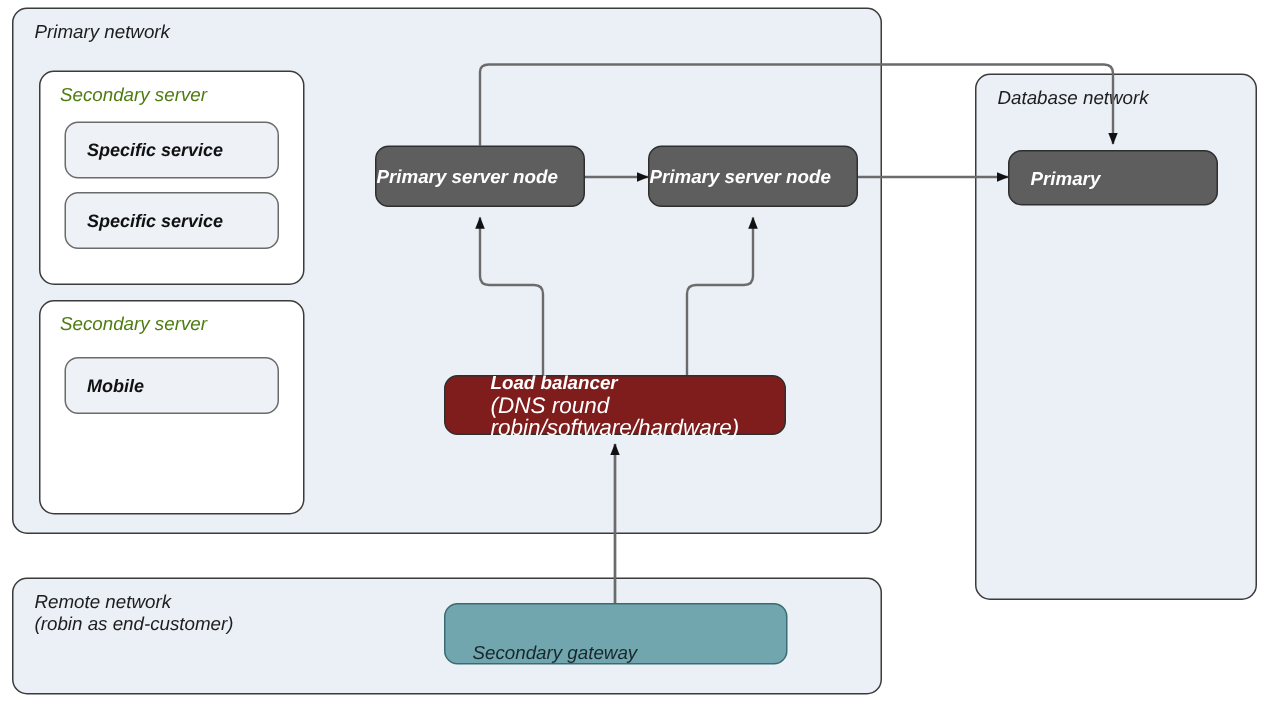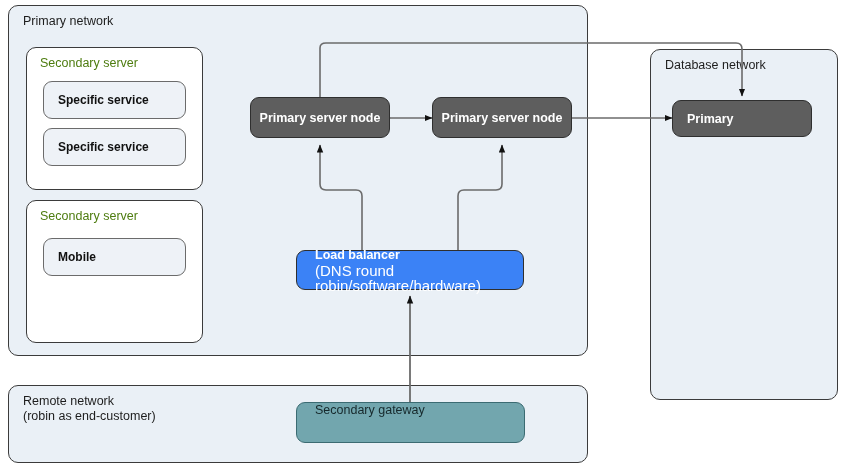--- a/index.html
+++ b/index.html
@@ -1,41 +1,41 @@
 <!DOCTYPE html>
 <html><head>
 <meta charset="utf-8">
 <style>
   html,body{margin:0;padding:0;background:#ffffff;}
   body{width:858px;height:474px;font-family:"Liberation Sans","DejaVu Sans",sans-serif;position:relative;overflow:hidden;}
-  #canvas{position:absolute;left:0;top:0;width:858px;height:474px;}
+  #canvas{position:absolute;left:0;top:0;width:858px;height:474px;font-style:italic;}
 
   .container{position:absolute;background:#eaf0f6;border:1px solid #3b3b3b;border-radius:10px;box-sizing:border-box;}
   .container > .ctitle{position:absolute;left:14px;top:8px;font-size:12.5px;color:#1d1d1d;line-height:15px;white-space:pre;}
 
   .sserver{position:absolute;background:#ffffff;border:1px solid #3b3b3b;border-radius:10px;box-sizing:border-box;}
   .sserver > .stitle{position:absolute;left:13px;top:8px;font-size:12.5px;color:#4d7c0f;}
 
   .svc{position:absolute;background:#eef2f7;border:1px solid #6b6b6b;border-radius:9px;box-sizing:border-box;
        display:flex;align-items:center;}
   .svc span{font-size:12px;font-weight:bold;color:#111;padding-left:14px;}
 
   .node{position:absolute;background:#5e5e5e;border:1px solid #2f2f2f;border-radius:9px;box-sizing:border-box;
         display:flex;align-items:center;color:#ffffff;}
   .node .lbl{font-size:12.5px;font-weight:bold;color:#ffffff;}
-  .node.center{justify-content:center;}
+  .node.center{}
   .node.left{padding-left:14px;}
 
-  .lbbox{position:absolute;background:#3b82f6;border:1px solid #2f2f2f;border-radius:9px;box-sizing:border-box;
-         display:flex;flex-direction:column;justify-content:center;padding-left:18px;}
+  .lbbox{position:absolute;background:#7f1d1d;border:1px solid #2f2f2f;border-radius:9px;box-sizing:border-box;
+         display:flex;flex-direction:column;justify-content:center;padding-left:30px;}
   .lbbox .l1{font-size:12.5px;font-weight:bold;color:#fff;line-height:15px;}
   .lbbox .l2{font-size:15px;color:#fff;line-height:15px;}
 
   .gw{position:absolute;background:#72a6ae;border:1px solid #3b6b72;border-radius:9px;box-sizing:border-box;
-      display:flex;align-items:flex-start;padding-left:18px;}
+      display:flex;align-items:flex-end;padding-left:18px;}
   .gw span{font-size:12.5px;color:#16282b;}
 
   svg.edges{position:absolute;left:0;top:0;width:858px;height:474px;pointer-events:none;}
 </style>
 </head>
 <body>
 
 <div id="canvas">
 
   <div class="container" style="left:8px;top:5px;width:580px;height:351px;">

